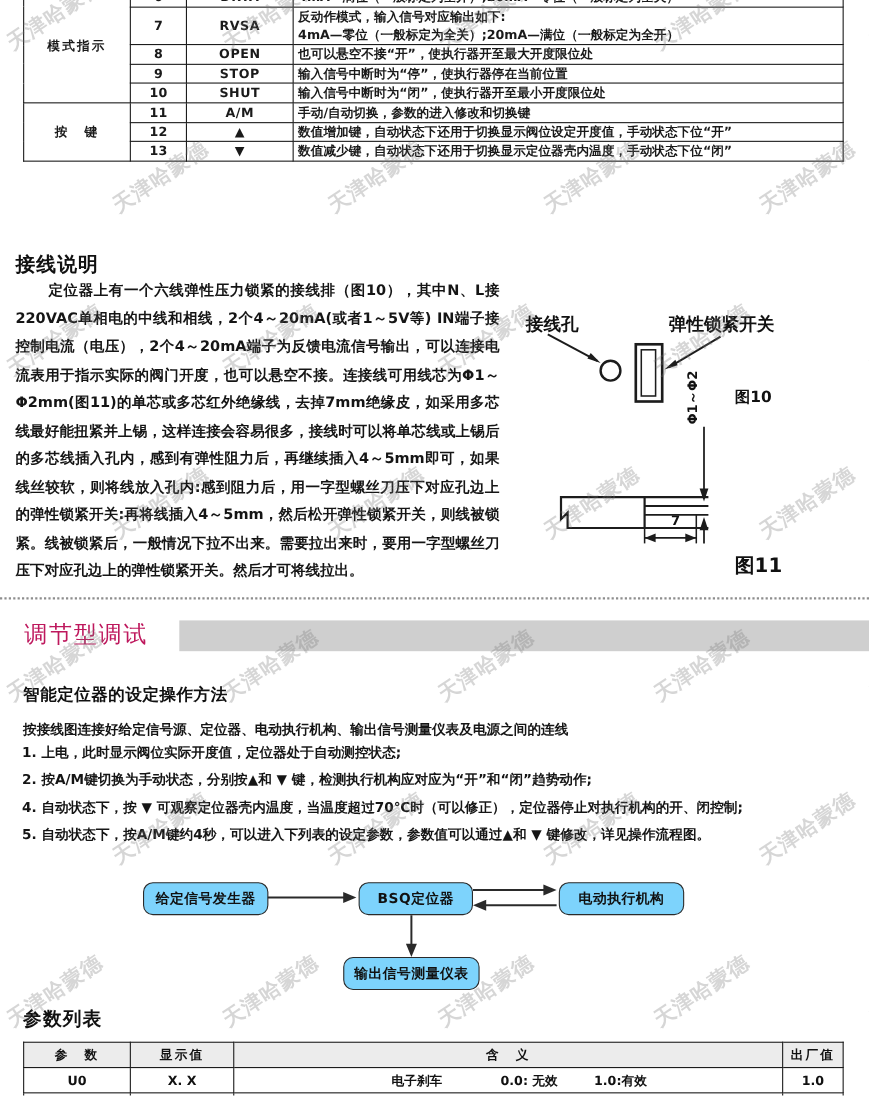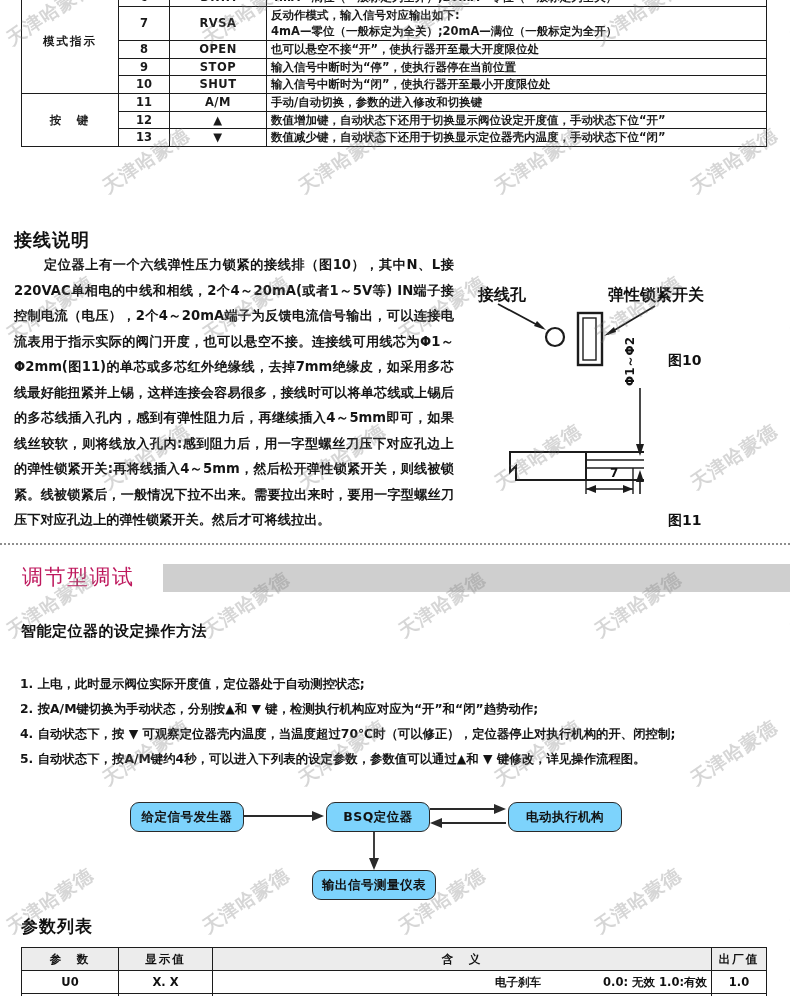--- a/index.html
+++ b/index.html
@@ -111,21 +111,21 @@
     border-collapse:collapse;z-index:2;
   }
   .tbl-bot td,.tbl-bot th{
     border:1.4px solid #1c1c1c;
     font-size:11.5px;font-weight:700;color:#111;
     height:22px;padding:0 4px;
   }
   .tbl-bot thead td{background:#ececec;text-align:center;letter-spacing:2px;}
   .bt-param{width:88px;text-align:center;}
   .bt-disp{width:85px;text-align:center;}
-  .bt-mean{text-align:right;padding-left:12px;}
+  .bt-mean{text-align:center;padding-left:12px;}
   .bt-fact{width:46px;text-align:center;}
   .mean-row span{display:inline-block;}
   .mean-row .m1{width:86px;}
   .mean-row .m2{width:110px;}
 
   
   .diagram{position:absolute;left:450px;top:280px;width:340px;height:260px;z-index:2;}
   .dlabel{position:absolute;font-size:16px;font-weight:700;color:#111;}
 </style>
 </head>
@@ -220,30 +220,31 @@
       <line x1="136" y1="209" x2="183" y2="209" stroke="#1c1c1c" stroke-width="1.6"></line>
       <polygon points="136,209 146,205 146,213" fill="#1c1c1c"></polygon>
       <polygon points="183,209 173,205 173,213" fill="#1c1c1c"></polygon>
     </svg>
 
     <div class="dlabel" style="left:28px;top:5px;">接线孔</div>
     <div class="dlabel" style="left:158px;top:5px;">弹性锁紧开关</div>
     <div class="dlabel" style="left:218px;top:72px;font-size:14px;">图10</div>
     <div class="dlabel" style="left:160px;top:186px;font-size:12px;">7</div>
     <div class="dlabel" style="left:172px;top:106px;font-size:12px;transform:rotate(-90deg);transform-origin:left top;white-space:nowrap;">Φ1～Φ2</div>
-    <div class="dlabel" style="left:218px;top:232px;font-size:14px;">图11</div>
+    <div class="dlabel" style="left:218px;top:222px;font-size:18px;">图11</div>
   </div>
 
   <div class="dotted"></div>
 
   <div class="band"></div>
   <div class="band-title">调节型调试</div>
 
   <div class="h3" style="left:21px;top:622px;font-size:15px;">智能定位器的设定操作方法</div>
 
+  <div style="position:absolute;left:21px;top:655px;font-size:12.4px;font-weight:700;color:#151515;z-index:2;white-space:nowrap;">按接线图连接好给定信号源、定位器、电动执行机构、输出信号测量仪表及电源之间的连线</div>
 
   <div class="steps">
     <div>1. 上电，此时显示阀位实际开度值，定位器处于自动测控状态;</div>
     <div>2. 按A/M键切换为手动状态，分别按▲和 ▼ 键，检测执行机构应对应为“开”和“闭”趋势动作;</div>
     <div>4. 自动状态下，按 ▼ 可观察定位器壳内温度，当温度超过70℃时（可以修正），定位器停止对执行机构的开、闭控制;</div>
     <div>5. 自动状态下，按A/M键约4秒，可以进入下列表的设定参数，参数值可以通过▲和 ▼ 键修改，详见操作流程图。</div>
   </div>
 
   <div class="flow">
     <svg width="560" height="115" viewBox="0 0 560 115" style="position:absolute;left:0;top:0;">

